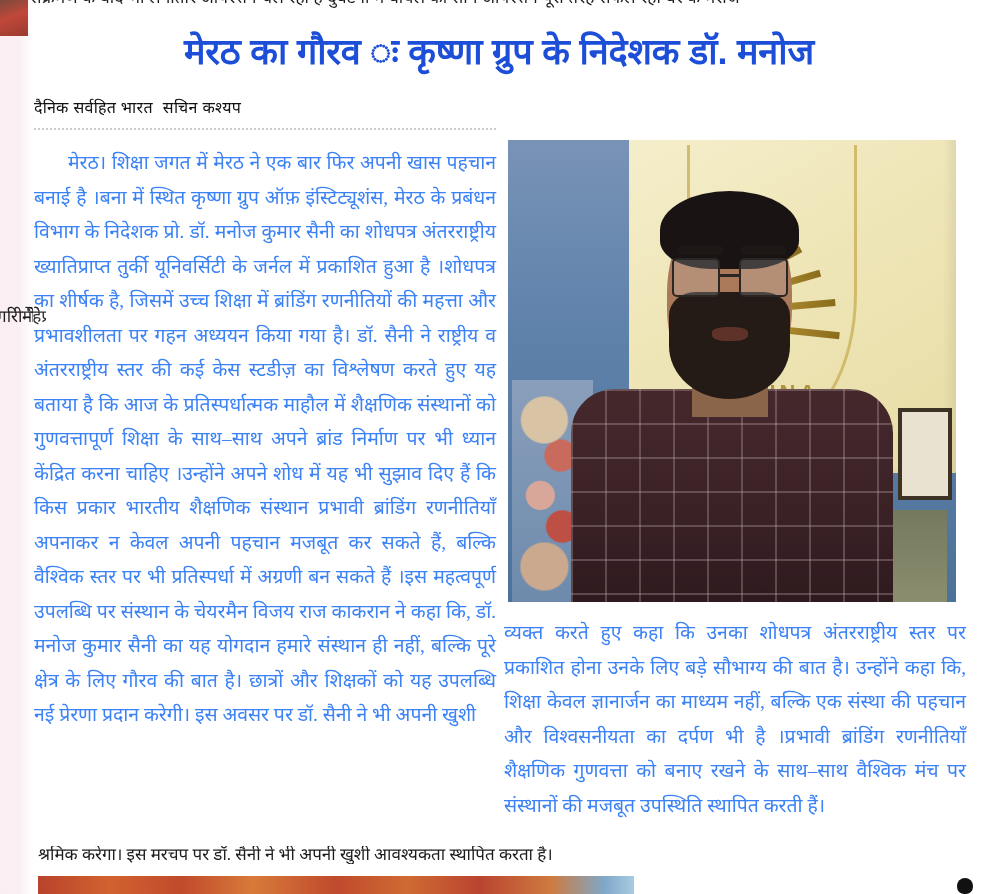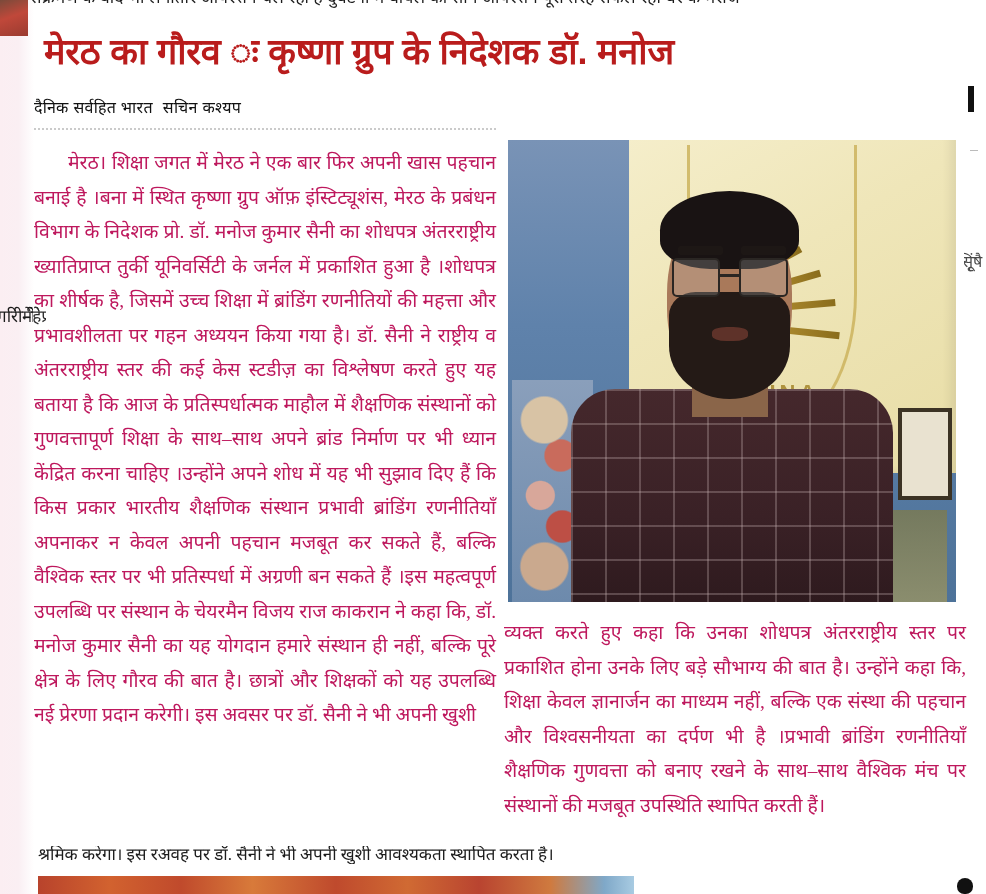--- a/index.html
+++ b/index.html
@@ -106,26 +106,26 @@
   
   #article {
     position: absolute;
     left: 34px; top: 18px;
     width: 930px;
   }
 
   .headline {
     width: 910px;
     margin: 0 auto;
-    text-align: left;
+    text-align: center;
     font-family: "Liberation Sans", "DejaVu Sans", sans-serif;
     font-weight: 700;
     font-size: 36px;
     line-height: 52px;
-    color: #b91c1c;
+    color: #1d4ed8;
     letter-spacing: -0.2px;
     padding-top: 8px;
   }
   .headline .hl-line { display: block; }
 
   .byline-wrap {
     width: 462px;
     margin-top: 18px;
   }
   .byline {
@@ -146,21 +146,21 @@
 
   
   .body-cols {
     position: relative;
     margin-top: 16px;
   }
   .col {
     font-family: "Liberation Serif", "DejaVu Serif", serif;
     font-size: 19.4px;
     line-height: 34.5px;
-    color: #be185d;
+    color: #3b82f6;
     text-align: justify;
     text-justify: inter-word;
     -webkit-hyphens: none;
     hyphens: none;
   }
   .col-left {
     position: absolute;
     left: 0; top: 0;
     width: 462px;
     height: 640px;
@@ -374,25 +374,20 @@
 <div id="page">
 
   <div class="margin-strip">
     <div class="thumb"></div>
   </div>
   <div class="margin-clip-col">ुगरिी–ीोंहय।यना</div>
   <div class="margin-clip-col2">मेंहेेप्ररिमरचप्रअवहैररवप्र</div>
 
   <div class="top-clip">संक्रमण के बाद भी लगातार ऑपरेशन चल रहा है  दुर्घटना में घायल की सीने ऑपरेशन पूरी तरह सफल रहा घर के मरीज</div>
 
-  <div class="right-strip">
-    <div class="blackblock"></div>
-    <div class="rule"></div>
-    <div class="rtext">सिूृंषै</div>
-  </div>
 
   <div id="article">
 
     <h1 class="headline">
       <span class="hl-line">मेरठ का गौरव ः कृष्णा ग्रुप के निदेशक डॉ. मनोज</span>
     </h1>
 
     <div class="byline-wrap">
       <div class="byline">
         <span>दैनिक  सर्वहित भारत</span><span class="sep"></span><span>सचिन कश्यप</span>
@@ -439,17 +434,17 @@
             <div class="lens l"></div>
             <div class="bridge"></div>
             <div class="lens r"></div>
           </div>
         </div>
       </div>
 
     </div>
   </div>
 
-  <div class="bottom-last-line">श्रमिक करेगा। इस रअवह पर डॉ. सैनी ने भी अपनी खुशी     आवश्यकता स्थापित करता है।</div>
+  <div class="bottom-last-line">श्रमिक करेगा। इस मरचप पर डॉ. सैनी ने भी अपनी खुशी     आवश्यकता स्थापित करता है।</div>
   <div class="bottom-clip-img"></div>
   <div class="bottom-dot"></div>
 
 </div>
 
 </body></html>

